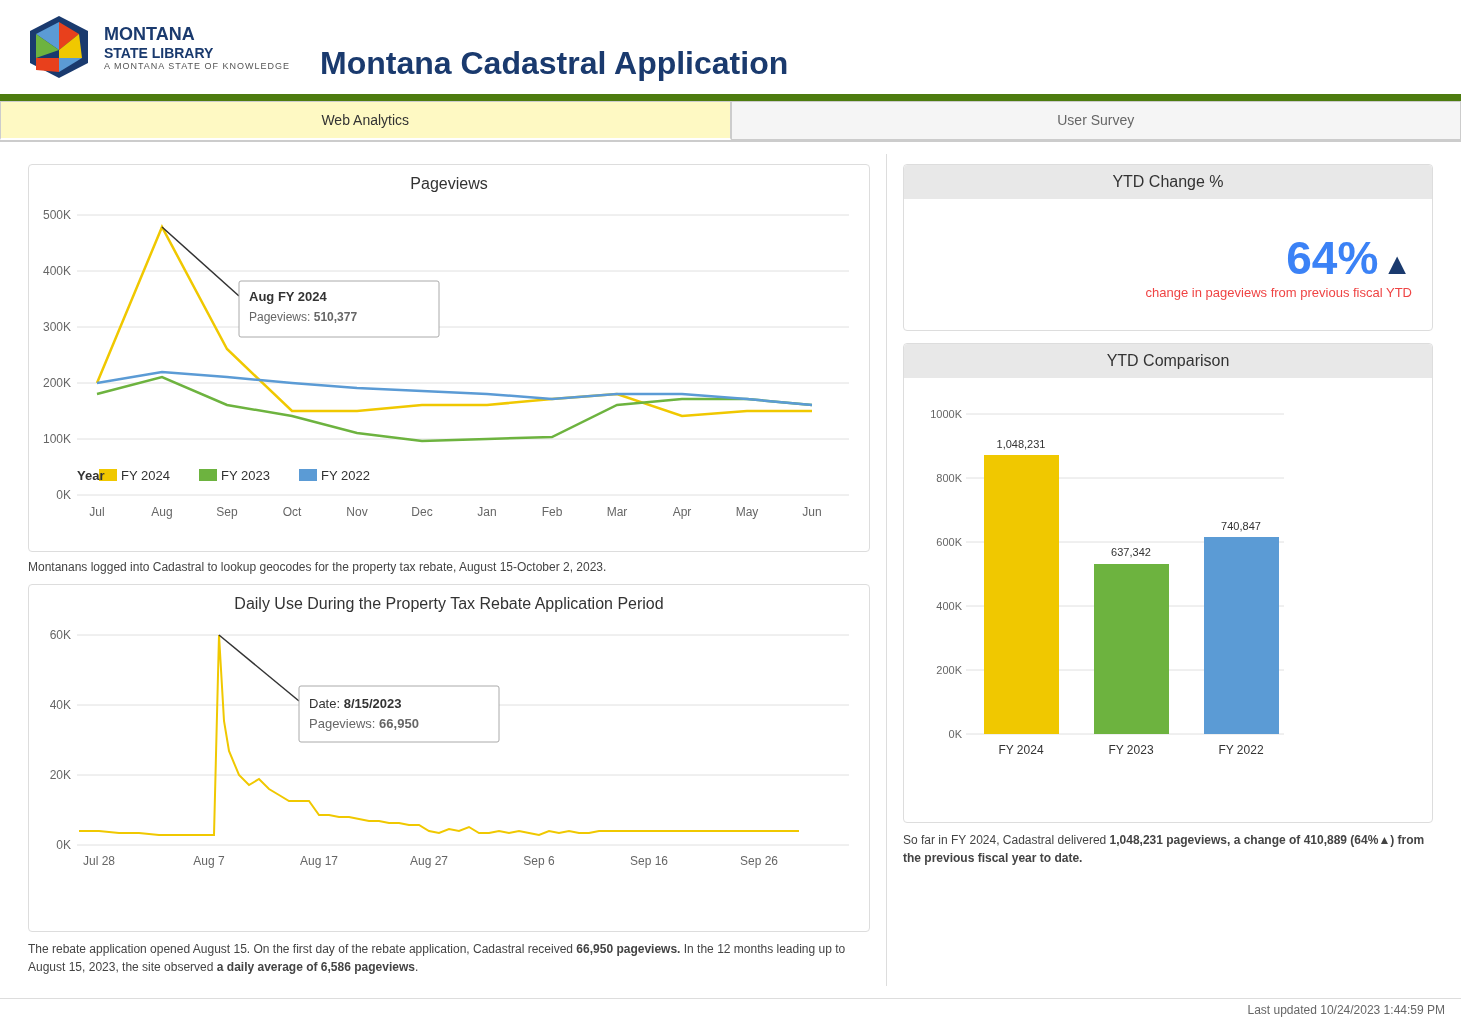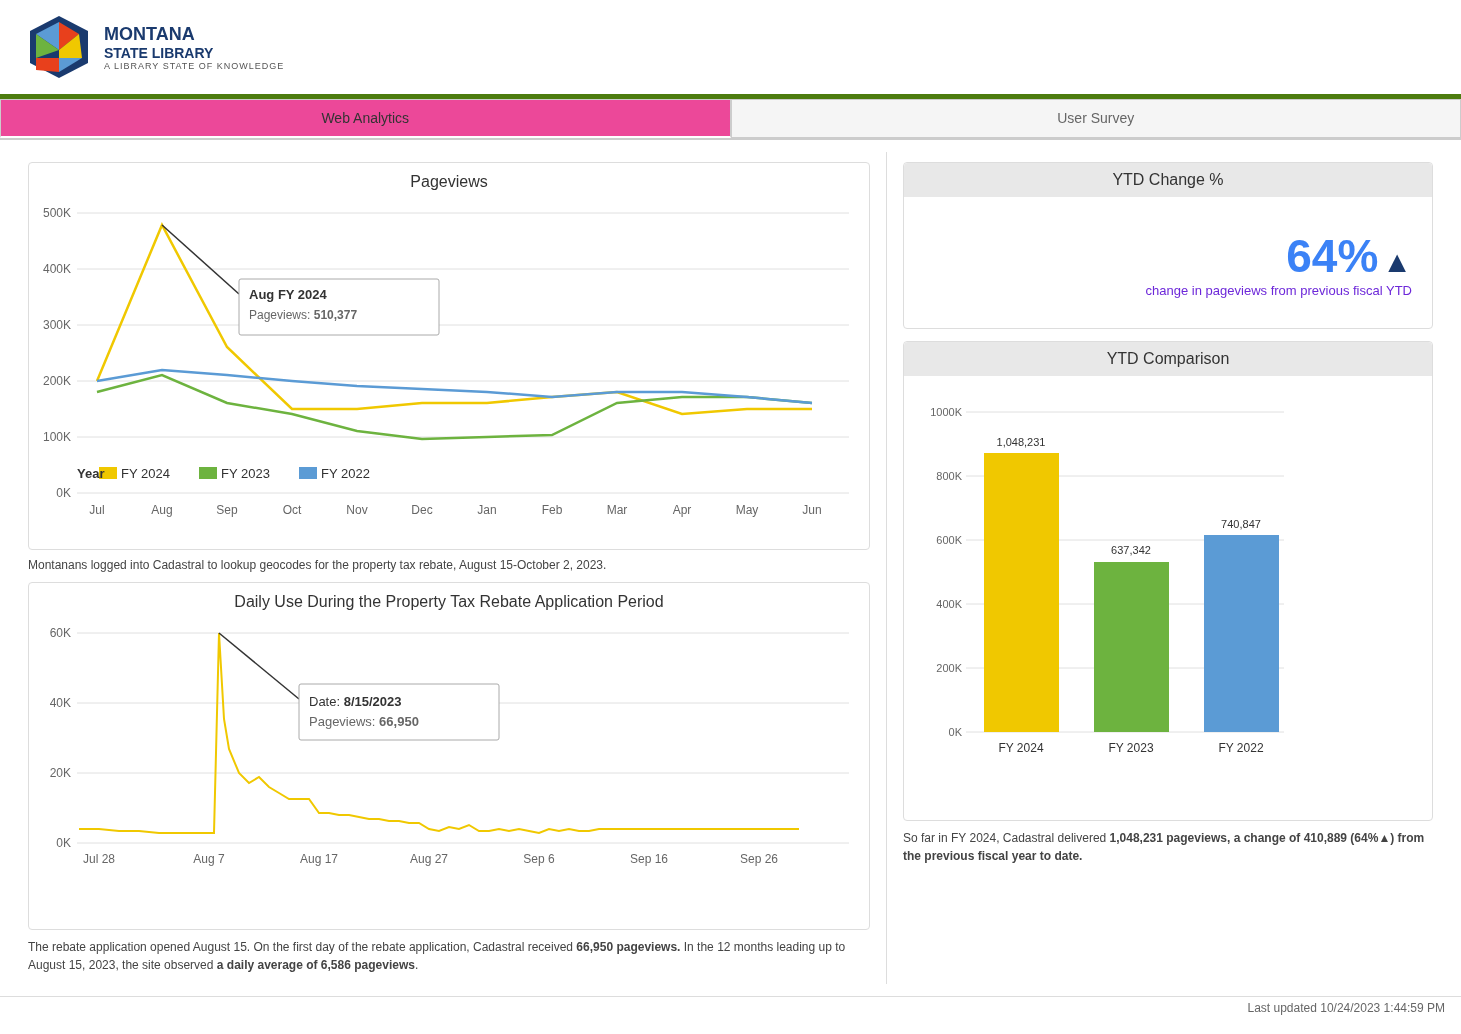--- a/index.html
+++ b/index.html
@@ -1,29 +1,29 @@
 <!DOCTYPE html>
 <html><head>
   <meta charset="utf-8">
   <style>
     * { box-sizing: border-box; margin: 0; padding: 0; }
     body { font-family: Arial, sans-serif; background: #fff; width: 1461px; min-height: 1034px; overflow-x: hidden; }
 
-    .header { display: flex; align-items: flex-end; padding: 12px 24px; border-bottom: 5px solid #4d7c0f; }
+    .header { display: flex; align-items: flex-end; padding: 12px 24px; border-bottom: 7px solid #4d7c0f; }
     .logo-area { display: flex; align-items: center; margin-right: 30px; }
     .logo-hex { width: 70px; height: 70px; margin-right: 10px; }
     .logo-text { display: flex; flex-direction: column; }
     .logo-text .montana { font-size: 18px; font-weight: bold; color: #1a3a6e; }
     .logo-text .state-library { font-size: 14px; font-weight: bold; color: #1a3a6e; }
     .logo-text .tagline { font-size: 9px; color: #555; letter-spacing: 1px; }
     .page-title { font-size: 32px; font-weight: bold; color: #1a3a6e; }
 
     .tabs { display: flex; border-bottom: 2px solid #ccc; margin: 0; }
     .tab { flex: 1; text-align: center; padding: 10px; font-size: 14px; color: #666; cursor: pointer; border: 1px solid #ccc; background: #f5f5f5; }
-    .tab.active { background: #ec4899; border-bottom: 2px solid #fff; color: #333; }
+    .tab.active { background: #fef9c3; border-bottom: 2px solid #fff; color: #333; }
 
     .main-content { display: flex; padding: 12px; }
     .left-panel { flex: 0 0 870px; padding: 10px 16px; }
     .right-panel { flex: 1; padding: 10px 16px; border-left: 1px solid #ddd; }
 
     .chart-container { border: 1px solid #ddd; border-radius: 4px; margin-bottom: 8px; padding: 10px; position: relative; background: #fff; }
     .chart-title { text-align: center; font-size: 16px; color: #333; margin-bottom: 8px; }
 
     .pageviews-chart { height: 340px; position: relative; }
     .daily-chart { height: 300px; position: relative; }
@@ -52,23 +52,24 @@
       <polygon points="35,10 55,22 35,38" fill="#e8401c"></polygon>
       <polygon points="35,38 55,22 58,46 35,46" fill="#f0c800"></polygon>
       <polygon points="12,22 35,10 35,38" fill="#5b9bd5"></polygon>
       <polygon points="12,22 35,38 12,46" fill="#6db33f"></polygon>
       <polygon points="12,46 35,46 35,60 12,58" fill="#e8401c"></polygon>
       <polygon points="35,46 58,46 35,60" fill="#5b9bd5"></polygon>
     </svg>
     <div class="logo-text">
       <span class="montana">MONTANA</span>
       <span class="state-library">STATE LIBRARY</span>
-      <span class="tagline">A LIBRARY STATE OF KNOWLEDGE</span>
+      <span class="tagline">A MONTANA STATE OF KNOWLEDGE</span>
     </div>
   </div>
+  <h1 class="page-title">Montana Cadastral Application</h1>
 </div>
 
 <div class="tabs">
   <div class="tab active tab-active-underline">Web Analytics</div>
   <div class="tab">User Survey</div>
 </div>
 
 <div class="main-content">
 
   <div class="left-panel">
@@ -170,21 +171,21 @@
 
   <div class="right-panel">
 
     <div class="chart-container">
       <div class="chart-title" style="background:#e8e8e8; margin:-10px -10px 12px -10px; padding:8px; border-radius:4px 4px 0 0;">YTD Change %</div>
       <div style="display:flex; flex-direction:column; align-items:flex-end; padding: 20px 10px;">
         <div style="display:flex; align-items:baseline;">
           <span style="font-size:46px; font-weight:bold; color:#3b82f6;">64%</span>
           <span style="font-size:30px; font-weight:bold; color:#1a3a6e; margin-left:4px;">▲</span>
         </div>
-        <div style="font-size:13px; color:#6d28d9; text-align:right;">change in pageviews from previous fiscal YTD</div>
+        <div style="font-size:13px; color:#ef4444; text-align:right;">change in pageviews from previous fiscal YTD</div>
       </div>
     </div>
 
     <div class="chart-container" style="margin-top:12px;">
       <div class="chart-title" style="background:#e8e8e8; margin:-10px -10px 10px -10px; padding:8px; border-radius:4px 4px 0 0;">YTD Comparison</div>
       <svg width="380" height="420">
 
         <text x="48" y="30" font-size="11" fill="#666" text-anchor="end">1000K</text>
         <text x="48" y="94" font-size="11" fill="#666" text-anchor="end">800K</text>
         <text x="48" y="158" font-size="11" fill="#666" text-anchor="end">600K</text>

